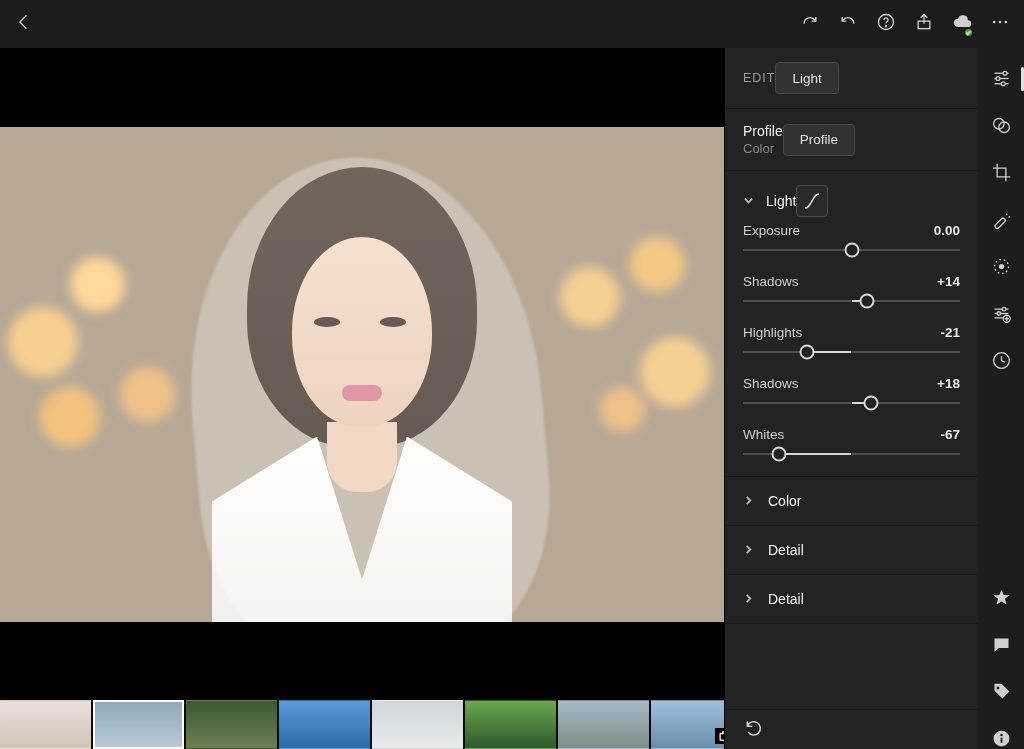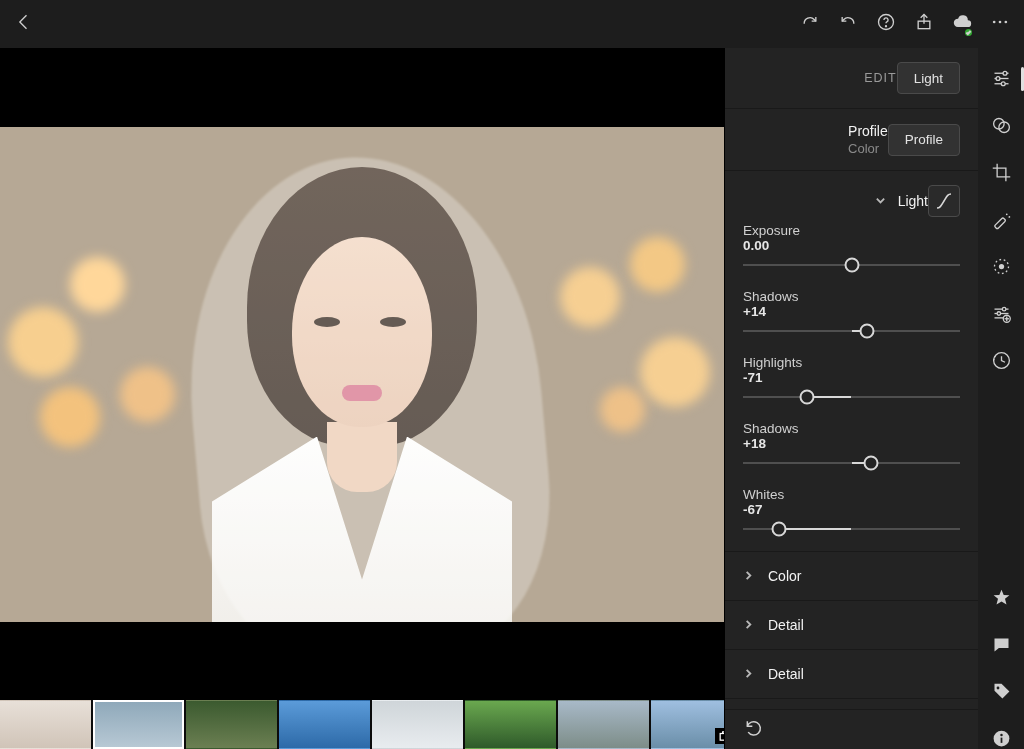--- a/index.html
+++ b/index.html
@@ -38,30 +38,30 @@
   .bg4{background:linear-gradient(#5b9bd9,#2d6aa8);}
   .bg5{background:linear-gradient(#cfd5d9,#e8ecef);}
   .bg6{background:linear-gradient(#6aa84f,#2f5a2a);}
   .bg7{background:linear-gradient(#a8b9c8,#7d8d88);}
   .bg8{background:linear-gradient(#9fbfe0,#6a8ea8);}
   .bbox{position:absolute;right:4px;bottom:4px;width:22px;height:16px;background:#000;display:flex;align-items:center;justify-content:center;}
   .bbox svg{width:14px;height:10px;stroke:#fff;fill:none;stroke-width:1.5;}
   
   .panel{position:absolute;top:48px;right:46px;bottom:0;width:254px;background:#232323;border-left:1px solid #000;overflow:hidden;font-size:13.5px;}
   .sect{padding:14px 18px;border-bottom:1px solid #191919;}
-  .row{display:flex;align-items:center;justify-content:flex-end;padding-left:16px;}
+  .row{display:flex;align-items:center;justify-content:flex-start;}
   .title{letter-spacing:1px;font-size:12.5px;color:#9a9a9a;}
   .btn{background:#323232;border:1px solid #4a4a4a;color:#e2e2e2;border-radius:4px;height:32px;padding:0 16px;font-size:13.5px;cursor:pointer;}
   .lab-white{color:#f2f2f2;font-size:14px;}
   .lab-sub{color:#8a8a8a;font-size:13px;margin-top:2px;}
   .curve-btn{width:32px;height:32px;border:1px solid #4a4a4a;border-radius:4px;display:flex;align-items:center;justify-content:center;background:#2a2a2a;}
   
   .slider{margin-top:16px;}
   .slider:first-of-type{margin-top:6px;}
-  .sl-head{display:flex;justify-content:space-between;color:#d0d0d0;flex-direction:column;}
+  .sl-head{display:flex;justify-content:space-between;color:#d0d0d0;}
   .sl-val{color:#e6e6e6;font-weight:bold;}
   .track{position:relative;height:16px;margin-top:4px;}
   .track:before{content:"";position:absolute;top:50%;left:0;right:0;height:2px;background:#4f4f4f;transform:translateY(-50%);}
   .fill{position:absolute;top:50%;height:2px;background:#d8d8d8;transform:translateY(-50%);}
   .knob{position:absolute;top:50%;width:15px;height:15px;border:2px solid #d8d8d8;border-radius:50%;background:#232323;transform:translate(-50%,-50%);}
   
   .coll{padding:16px 18px;border-bottom:1px solid #191919;display:flex;align-items:center;gap:14px;color:#f2f2f2;font-size:14px;}
   .chev svg{width:11px;height:11px;stroke:#b8b8b8;stroke-width:2;fill:none;}
   
   .reset{position:absolute;left:0;right:0;bottom:0;height:40px;background:#232323;display:flex;align-items:center;padding:0 18px;border-top:1px solid #191919;}
@@ -218,21 +218,21 @@
             <span class="sl-val">+14</span>
           </div>
           <div class="track">
             <div class="fill" style="left:50%;width:7%;"></div>
             <div class="knob" style="left:57%;"></div>
           </div>
         </div>
         <div class="slider">
           <div class="sl-head">
             <span>Highlights</span>
-            <span class="sl-val">-71</span>
+            <span class="sl-val">-21</span>
           </div>
           <div class="track">
             <div class="fill" style="left:29.5%;width:20.5%;"></div>
             <div class="knob" style="left:29.5%;"></div>
           </div>
         </div>
         <div class="slider">
           <div class="sl-head">
             <span>Shadows</span>
             <span class="sl-val">+18</span>

